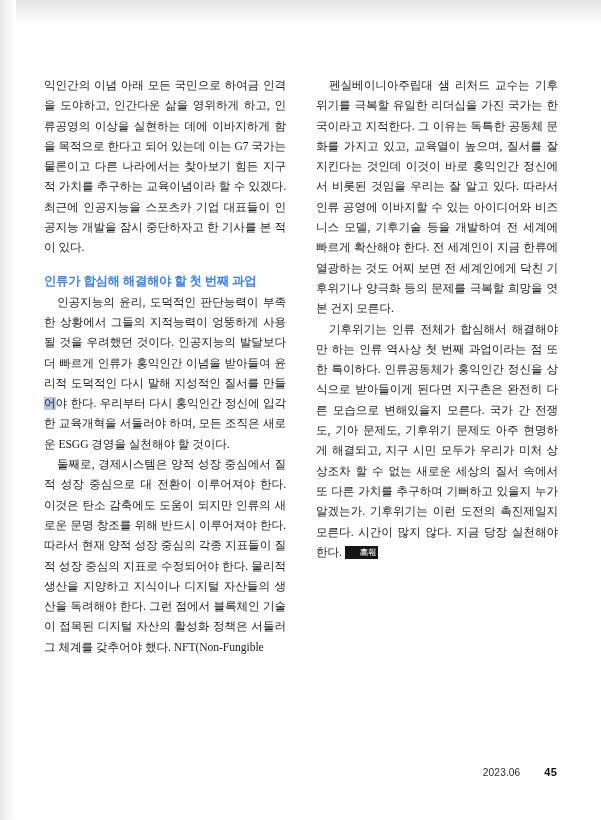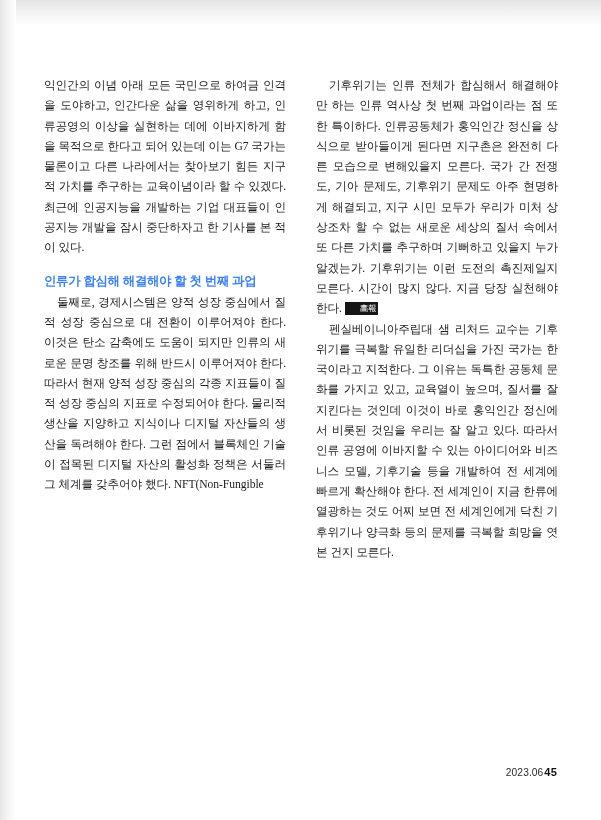--- a/index.html
+++ b/index.html
@@ -103,21 +103,21 @@
     vertical-align: 1px;
     margin-left: 3px;
   }
 
   .footer {
     position: absolute;
     right: 44px;
     bottom: 42px;
     display: flex;
     align-items: baseline;
-    gap: 1px;
+    gap: 24px;
   }
   .footer-date {
     font-family: "Liberation Sans", "DejaVu Sans", sans-serif;
     font-size: 10.2px;
     color: #2b2b2b;
     letter-spacing: 0.1px;
   }
   .footer-page {
     font-family: "Liberation Sans", "DejaVu Sans", sans-serif;
     font-size: 11px;
@@ -131,35 +131,36 @@
 
 <div class="page">
 
   <div class="page-edge-shade-top"></div>
   <div class="page-edge-shade-left"></div>
 
   <div class="content">
 
     <div class="column">
 
-      <p class="para">익인간의 이념 아래 모든 국민으로 하여금 인격을 도야하고, 인간다운 삶을 영위하게 하고, 인류공영의 이상을 실현하는 데에 이바지하게 함을 목적으로 한다고 되어 있는데 이는 G7 국가는 물론이고 다른 나라에서는 찾아보기 힘든 지구적 가치를 추구하는 교육이념이라 할 수 있겠다. 최근에 인공지능을 개발하는 기업 대표들이 인공지능 개발을 잠시 중단하자고 한 기사를 본 적이 있다.</p>
+      <p class="para">익인간의 이념 아래 모든 국민으로 하여금 인격을 도야하고, 인간다운 삶을 영위하게 하고, 인류공영의 이상을 실현하는 데에 이바지하게 함을 목적으로 한다고 되어 있는데 이는 G7 국가는 물론이고 다른 나라에서는 찾아보기 힘든 지구적 가치를 추구하는 교육이념이라 할 수 있겠다. 최근에 인공지능을 스포츠카 기업 대표들이 인공지능 개발을 잠시 중단하자고 한 기사를 본 적이 있다.</p>
 
       <h2 class="heading-red">인류가 합심해 해결해야 할 첫 번째 과업</h2>
 
+      <p class="para indent"><span>인공지능의 윤리, 도덕적인 판단능력이 부족한 상황에서 그들의 지적능력이 엉뚱하게 사용될 것을 우려했던 것이다. 인공지능의 발달보다 더 빠르게 인류가 홍익인간 이념을 받아들여 윤리적 도덕적인 다시 말해 지성적인 질서를 만들</span><span class="selected-text">어</span><span>야 한다. 우리부터 다시 홍익인간 정신에 입각한 교육개혁을 서둘러야 하며, 모든 조직은 새로운 ESGG 경영을 실천해야 할 것이다.</span></p>
 
       <p class="para indent">둘째로, 경제시스템은 양적 성장 중심에서 질적 성장 중심으로 대 전환이 이루어져야 한다. 이것은 탄소 감축에도 도움이 되지만 인류의 새로운 문명 창조를 위해 반드시 이루어져야 한다. 따라서 현재 양적 성장 중심의 각종 지표들이 질적 성장 중심의 지표로 수정되어야 한다. 물리적 생산을 지양하고 지식이나 디지털 자산들의 생산을 독려해야 한다. 그런 점에서 블록체인 기술이 접목된 디지털 자산의 활성화 정책은 서둘러 그 체계를 갖추어야 했다. NFT(Non-Fungible</p>
 
     </div>
 
     <div class="column">
 
 
+      <p class="para indent">펜실베이니아주립대 샘 리처드 교수는 기후위기를 극복할 유일한 리더십을 가진 국가는 한국이라고 지적한다. 그 이유는 독특한 공동체 문화를 가지고 있고, 교육열이 높으며, 질서를 잘 지킨다는 것인데 이것이 바로 홍익인간 정신에서 비롯된 것임을 우리는 잘 알고 있다. 따라서 인류 공영에 이바지할 수 있는 아이디어와 비즈니스 모델, 기후기술 등을 개발하여 전 세계에 빠르게 확산해야 한다. 전 세계인이 지금 한류에 열광하는 것도 어찌 보면 전 세계인에게 닥친 기후위기나 양극화 등의 문제를 극복할 희망을 엿본 건지 모른다.</p>
+
       <p class="para indent"><span>기후위기는 인류 전체가 합심해서 해결해야만 하는 인류 역사상 첫 번째 과업이라는 점 또한 특이하다. 인류공동체가 홍익인간 정신을 상식으로 받아들이게 된다면 지구촌은 완전히 다른 모습으로 변해있을지 모른다. 국가 간 전쟁도, 기아 문제도, 기후위기 문제도 아주 현명하게 해결되고, 지구 시민 모두가 우리가 미처 상상조차 할 수 없는 새로운 세상의 질서 속에서 또 다른 가치를 추구하며 기뻐하고 있을지 누가 알겠는가. 기후위기는 이런 도전의 촉진제일지 모른다. 시간이 많지 않다. 지금 당장 실천해야 한다.</span><span class="end-mark">畵報</span></p>
-
-      <p class="para indent">펜실베이니아주립대 샘 리처드 교수는 기후위기를 극복할 유일한 리더십을 가진 국가는 한국이라고 지적한다. 그 이유는 독특한 공동체 문화를 가지고 있고, 교육열이 높으며, 질서를 잘 지킨다는 것인데 이것이 바로 홍익인간 정신에서 비롯된 것임을 우리는 잘 알고 있다. 따라서 인류 공영에 이바지할 수 있는 아이디어와 비즈니스 모델, 기후기술 등을 개발하여 전 세계에 빠르게 확산해야 한다. 전 세계인이 지금 한류에 열광하는 것도 어찌 보면 전 세계인에게 닥친 기후위기나 양극화 등의 문제를 극복할 희망을 엿본 건지 모른다.</p>
 
     </div>
 
   </div>
 
   <div class="footer">
     <span class="footer-date">2023.06</span>
     <span class="footer-page">45</span>
   </div>
 

